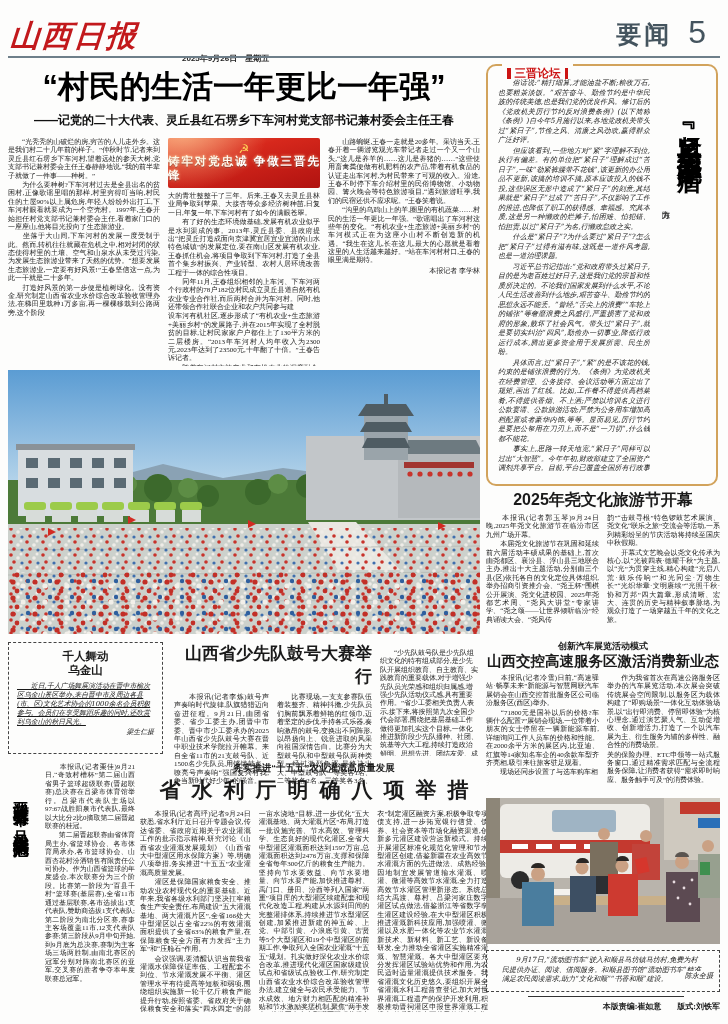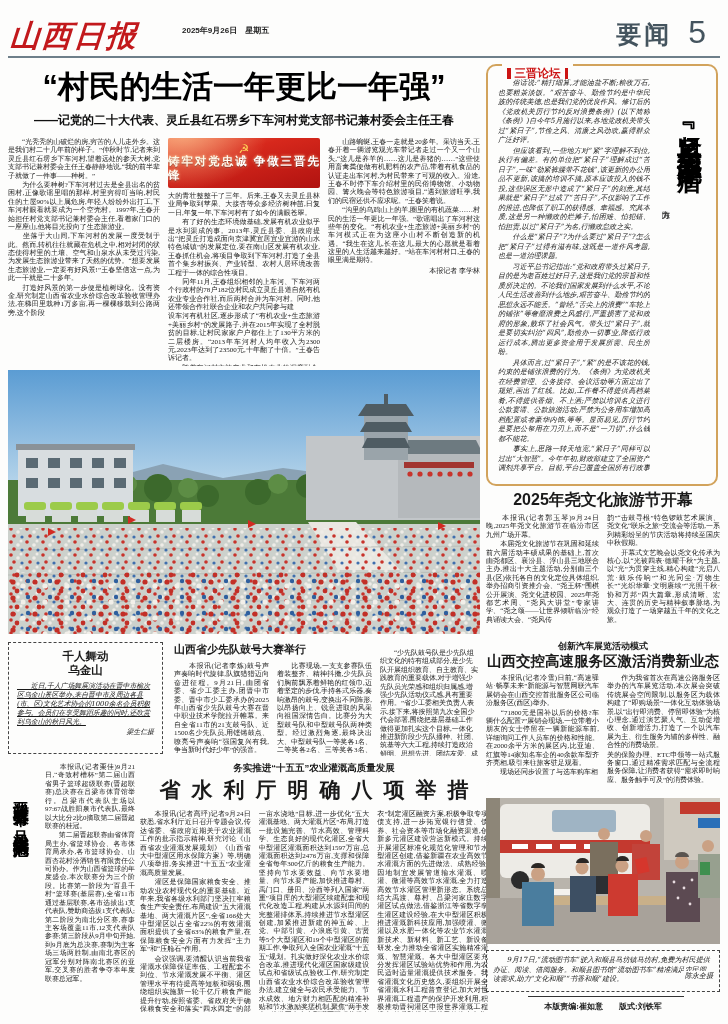--- a/index.html
+++ b/index.html
@@ -2,21 +2,21 @@
 <html><head>
 <meta charset="utf-8">
 <style>
   html,body{margin:0;padding:0;background:#e9e9e9;}
   .page{position:relative;width:728px;height:1024px;background:#fdfdfc;margin:0 auto;overflow:hidden;
         font-family:"Liberation Serif",serif;color:#1a1a1a;}
   .abs{position:absolute;}
   
   .masthead{left:10px;top:16px;font-family:"DejaVu Serif",serif;font-weight:bold;font-style:italic;
             font-size:30px;color:#c2191c;letter-spacing:2px;transform:skewX(-4deg);}
-  .dateline{left:182px;top:25px;font-size:8px;color:#222;font-family:"Liberation Sans",sans-serif;font-weight:bold;}
+  .dateline{left:182px;top:53px;font-size:8px;color:#222;font-family:"Liberation Sans",sans-serif;font-weight:bold;}
   .section-wrap{right:22px;top:14px;color:#44545e;display:flex;align-items:baseline;gap:16px;}
   .section-name{font-family:"Liberation Serif",serif;font-weight:bold;font-size:25px;letter-spacing:3px;text-align:right;}
   .page-num{font-family:"Liberation Sans",sans-serif;font-size:32px;font-weight:300;}
   .head-rule{left:8px;top:56px;width:712px;height:2px;background:#6e7f8a;}
   
   .cols{display:flex;gap:8px;}
   .col{flex:1;overflow:hidden;text-align:justify;}
   .bodytext{font-size:7px;line-height:1.2;}
   .cols p,.paras p{margin:0 0 1px 0;text-align:justify;}
   .kai{font-family:"DejaVu Serif",serif;font-style:italic;}
@@ -40,21 +40,21 @@
   .side-photo{left:486px;top:798px;width:234px;height:146px;}
   svg{display:block;}
   
   .dance-box{left:8px;top:642px;width:155px;height:112px;border:1px dashed #444;padding:6px 8px;box-sizing:border-box;overflow:hidden;}
   .dance-title{text-align:center;font-family:"Liberation Sans",sans-serif;font-weight:bold;font-size:11.5px;line-height:1.25;}
   .dance-text{font-size:6.9px;line-height:1.3;margin-top:4px;text-decoration:underline;}
   .dance-credit{text-align:right;font-size:6.9px;}
   
   .drum{left:174px;top:642px;width:304px;height:114px;}
   .drum-left{position:absolute;left:0;top:0;width:198px;}
-  .drum-headline{text-align:left;font-family:"Liberation Sans",sans-serif;font-weight:bold;font-size:11px;}
+  .drum-headline{text-align:right;font-family:"Liberation Sans",sans-serif;font-weight:bold;font-size:17px;}
   .drum-cols{margin-top:5px;height:92px;}
   .drum-col3{position:absolute;right:0;top:0;width:98px;height:114px;overflow:hidden;}
   
   .bball-head{left:10px;top:788px;height:222px;writing-mode:vertical-rl;font-family:"Liberation Sans",sans-serif;
               font-weight:bold;font-size:16px;letter-spacing:2px;color:#000;}
   .bball-text{left:45px;top:763px;width:90px;height:250px;overflow:hidden;font-size:6.9px;line-height:1.22;}
   
   .water-kicker{left:140px;top:762px;width:348px;text-align:center;font-family:"Liberation Sans",sans-serif;
                 font-weight:bold;font-size:9.5px;}
   .water-headline{left:140px;top:776px;width:348px;text-align:center;font-family:"Liberation Sans",sans-serif;
@@ -74,24 +74,24 @@
                 font-weight:bold;font-size:16px;}
   .yao-cols{left:486px;top:514px;width:234px;height:120px;}
   
   .expo-kicker{left:486px;top:640px;width:234px;text-align:center;font-family:"Liberation Sans",sans-serif;
                font-weight:bold;font-size:9px;}
   .expo-headline{left:486px;top:652px;width:234px;text-align:center;font-family:"Liberation Sans",sans-serif;
                  font-weight:bold;font-size:14.5px;white-space:nowrap;}
   .expo-cols{left:486px;top:674px;width:234px;height:120px;}
   
   .caption-box{left:486px;top:950px;width:234px;height:42px;border:1px dashed #444;box-sizing:border-box;
-               padding:4px 6px;overflow:hidden;font-size:7.1px;line-height:1.35;}
+               padding:4px 15px;overflow:hidden;font-size:7.1px;line-height:1.35;}
   .caption-credit{position:absolute;right:6px;bottom:10px;background:#fdfdfc;padding-left:4px;font-size:7.1px;}
   .footer-rule{left:528px;top:996px;width:156px;height:1px;background:#333;}
-  .page-footer{left:486px;top:1001px;width:234px;text-align:center;font-size:8px;font-weight:bold;}
+  .page-footer{left:486px;top:1001px;width:234px;text-align:right;font-size:8px;font-weight:bold;}
 </style>
 </head>
 <body>
 
 <div class="page">
 
   <div class="abs masthead">山西日报</div>
   <div class="abs dateline">2025年9月26日　星期五</div>
   <div class="abs section-wrap">
     <span class="section-name">要闻</span>

